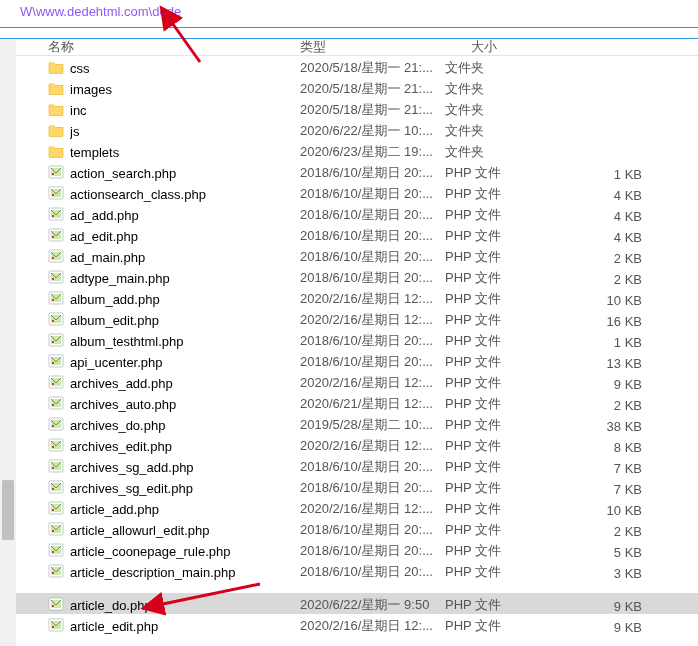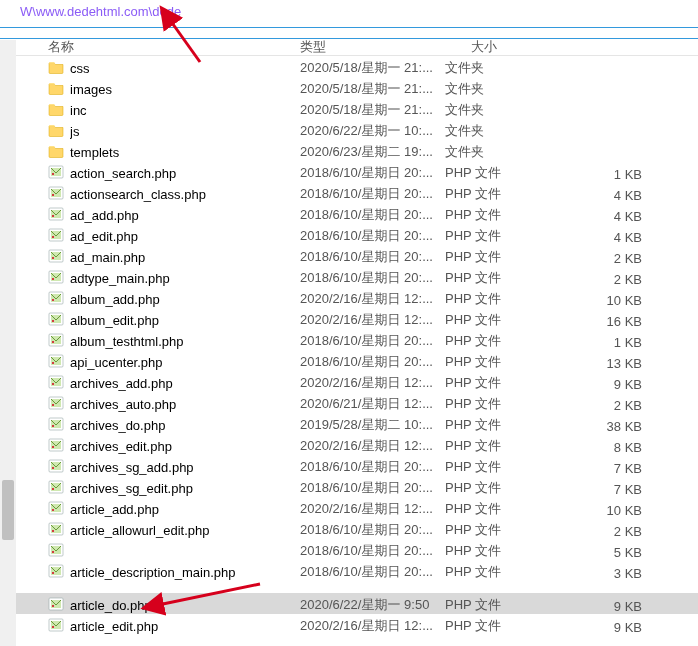--- a/index.html
+++ b/index.html
@@ -357,20 +357,21 @@
       <div class="col-size">2 KB</div>
     </div>
     <div class="row">
       <div class="col-name">
         <span><svg class="icon" viewBox="0 0 16 14">
             <rect x="1" y="1" width="14" height="12" rx="1" fill="#ffffff" stroke="#9aa" stroke-width="0.6"></rect>
             <rect x="3" y="3" width="10" height="8" fill="#cfe8b0"></rect>
             <path d="M3 3 L8 8 L13 3" stroke="#6a9a3a" stroke-width="1" fill="none"></path>
             <circle cx="5" cy="9" r="1" fill="#d6001c"></circle>
           </svg></span>
+        <span class="fname">article_coonepage_rule.php</span>
       </div>
       <div class="col-date">2018/6/10/星期日 20:...</div>
       <div class="col-type">PHP 文件</div>
       <div class="col-size">5 KB</div>
     </div>
     <div class="row">
       <div class="col-name">
         <span><svg class="icon" viewBox="0 0 16 14">
             <rect x="1" y="1" width="14" height="12" rx="1" fill="#ffffff" stroke="#9aa" stroke-width="0.6"></rect>
             <rect x="3" y="3" width="10" height="8" fill="#cfe8b0"></rect>

